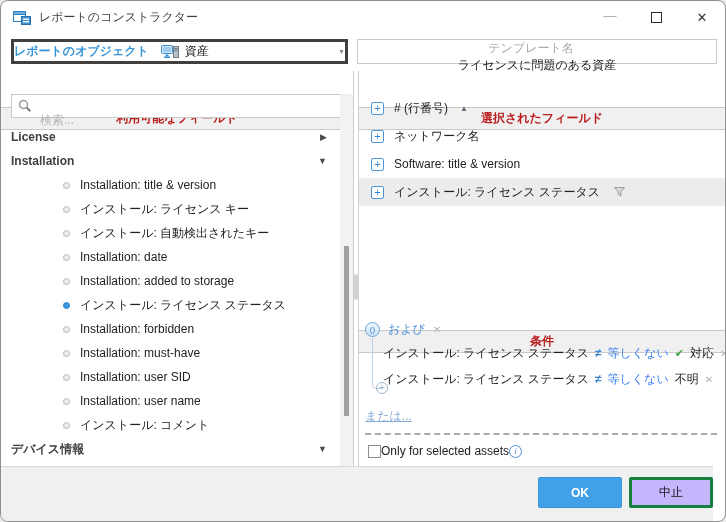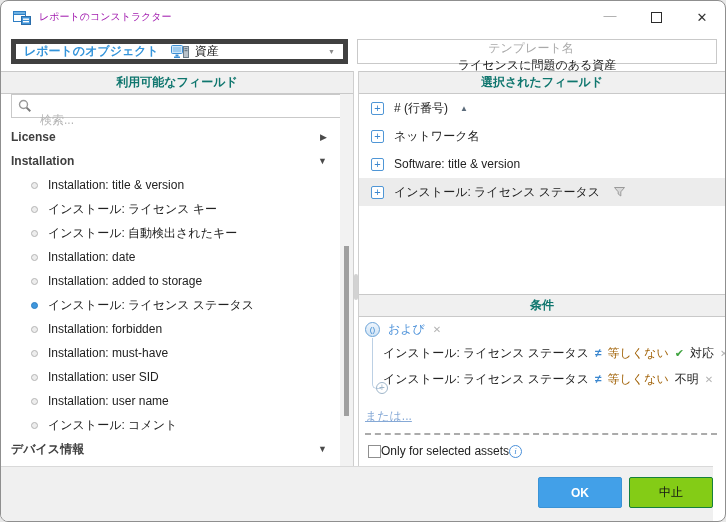--- a/index.html
+++ b/index.html
@@ -4,48 +4,48 @@
 <style>
   html,body{margin:0;padding:0;background:#e8e8e8;}
   .window{
     position:relative;width:726px;height:522px;box-sizing:border-box;
     border:1px solid #8f8f8f;border-radius:8px;background:#fff;overflow:hidden;
     font-family:"Liberation Sans","DejaVu Sans",sans-serif;font-size:12px;color:#222;
   }
   
   .titlebar{position:absolute;top:0;left:0;right:0;height:32px;display:flex;align-items:center;padding:0 0 0 12px;}
   .app-icon{width:18px;height:16px;margin-right:8px;flex:0 0 auto;}
-  .title{font-size:10px;color:#a21caf;}
+  .title{font-size:12px;color:#404040;}
   .win-controls{margin-left:auto;display:flex;align-items:center;height:32px;}
   .win-btn{width:46px;height:32px;display:flex;align-items:center;justify-content:center;cursor:default;}
   .min-glyph{color:#a9a9a9;font-size:13px;transform:translateY(-2px);}
   .max-box{width:11px;height:11px;border:1px solid #2b2b2b;box-sizing:border-box;}
   .close-glyph{font-size:13px;color:#333;}
   
-  .combo{position:absolute;left:10px;top:38px;width:337px;height:25px;border:5px solid #404040;
-         display:flex;align-items:center;padding:0 8px;box-sizing:border-box;background:#fff;}
+  .combo{position:absolute;left:10px;top:38px;width:337px;height:25px;border:3px solid #404040;
+         display:flex;align-items:center;padding:0 0;box-sizing:border-box;background:#fff;}
   .combo-label{color:#3494da;font-weight:bold;margin-right:12px;white-space:nowrap;}
   .combo-value{color:#1a1a1a;margin-left:6px;}
   .combo-caret{margin-left:auto;color:#8a8a8a;font-size:7px;}
   .template-field{position:absolute;left:356px;top:38px;width:360px;height:25px;border:1px solid #c9c9c9;
          display:flex;align-items:center;padding:0 8px;box-sizing:border-box;background:#fff;flex-direction:column;}
   .template-label{color:#a9a9a9;margin-right:12px;white-space:nowrap;}
   .template-value{color:#1a1a1a;white-space:nowrap;}
   
   .panel-header{height:21px;background:#f0f0f0;border-top:1px solid #c9c9c9;border-bottom:1px solid #c9c9c9;
-        display:flex;align-items:center;justify-content:center;font-weight:bold;color:#0f766e;box-sizing:content-box;}
+        display:flex;align-items:center;justify-content:center;font-weight:bold;color:#b91c1c;box-sizing:content-box;margin-top:36px;}
   .panel-left{position:absolute;left:0;top:70px;width:353px;height:398px;border-right:1px solid #cfcfcf;box-sizing:border-box;background:#fff;}
   .search-box{position:absolute;left:10px;top:23px;width:335px;height:24px;border:1px solid #c9c9c9;
         display:flex;align-items:center;padding:0 6px;gap:6px;box-sizing:border-box;background:#fff;}
   .search-box input{border:none;outline:none;flex:1;font:inherit;color:#6d28d9;min-width:0;background:transparent;margin-top:28px;}
   .search-box input::placeholder{color:#b5b5b5;}
   .field-list{position:absolute;left:0;top:54px;right:14px;bottom:0;overflow:hidden;}
   .fgroup{height:24px;display:flex;align-items:center;padding:0 12px 0 10px;font-weight:bold;color:#3f3f3f;}
   .fgroup .arrow{margin-left:auto;font-size:9px;color:#4a4a4a;}
-  .fitem{height:24px;display:flex;align-items:center;padding-left:30px;color:#222;}
+  .fitem{height:24px;display:flex;align-items:center;padding-left:30px;color:#222;margin-left:32px;}
   .bullet{width:7px;height:7px;border-radius:50%;border:1px solid #b5b5b5;background:#ededed;margin-right:10px;flex:0 0 auto;box-sizing:border-box;}
   .fitem.selected .bullet{background:#3f97dd;border-color:#2f7fc4;}
   .vscroll{position:absolute;right:0;top:23px;bottom:0;width:13px;background:#f2f2f2;}
   .vscroll-thumb{position:absolute;left:4px;width:5px;top:152px;height:170px;background:#a0a0a0;}
   .grip{position:absolute;left:353px;top:273px;width:4px;height:26px;background:#d2d2d2;border-radius:2px;}
   .panel-right{position:absolute;left:357px;top:70px;right:0;height:398px;border-left:1px solid #cfcfcf;background:#fff;}
   .srow{position:absolute;left:0;right:0;height:28px;display:flex;align-items:center;padding-left:12px;gap:10px;box-sizing:border-box;}
   .srow.highlight{background:#ececec;}
   .plus-box{width:13px;height:13px;border:1px solid #4f96d6;border-radius:2px;color:#3b87cf;font-size:11px;line-height:11px;
         display:flex;align-items:center;justify-content:center;background:#fff;flex:0 0 auto;box-sizing:border-box;}
@@ -57,36 +57,36 @@
   .group-row{position:absolute;left:6px;top:5px;display:flex;align-items:center;gap:8px;}
   .group-icon{width:15px;height:15px;border-radius:50%;border:1px solid #6aa3d8;background:linear-gradient(#eef5fc,#cfe3f5);
         color:#3b87cf;font-size:8px;display:flex;align-items:center;justify-content:center;box-sizing:border-box;}
   .and-link{color:#4a90d9;}
   .x-btn{color:#b3b3b3;font-weight:bold;font-size:10px;}
   .tree{position:absolute;left:13px;top:22px;width:8px;height:50px;border-left:1px solid #bcd0e4;border-bottom:1px solid #bcd0e4;border-bottom-left-radius:5px;}
   .cond-row{position:absolute;left:24px;height:18px;display:flex;align-items:center;gap:6px;white-space:nowrap;}
   .cond-row.r0{top:28px;}
   .cond-row.r1{top:54px;}
   .neq{color:#3b87cf;font-weight:bold;}
-  .op-link{color:#a16207;}
+  .op-link{color:#3b82f6;}
   .check{color:#3fa33f;font-size:11px;}
   .plus-circle{position:absolute;left:17px;top:66px;width:12px;height:12px;border-radius:50%;border:1px solid #9fb6ca;
         color:#9fb6ca;font-size:10px;line-height:10px;display:flex;align-items:center;justify-content:center;box-sizing:border-box;}
   .or-link{position:absolute;left:6px;top:92px;color:#86a9d6;text-decoration:underline;cursor:pointer;}
   .dashed{position:absolute;left:6px;right:8px;top:117px;border-top:2px dashed #ababab;}
   .check-row{position:absolute;left:9px;top:128px;display:flex;align-items:center;}
   .checkbox{width:13px;height:13px;border:1px solid #8f8f8f;background:#fff;box-sizing:border-box;}
   .info-icon{width:13px;height:13px;border-radius:50%;border:1px solid #4a90d9;color:#4a90d9;font-size:9px;
         display:flex;align-items:center;justify-content:center;font-style:italic;font-family:"Liberation Serif",serif;box-sizing:border-box;}
   
   .footer{position:absolute;left:0;right:12px;bottom:0;height:54px;background:#f0f0f0;border-top:1px solid #d9d9d9;margin-top:14px;}
   .btn{position:absolute;top:10px;width:84px;height:31px;display:flex;align-items:center;justify-content:center;
        border-radius:2px;box-sizing:border-box;cursor:default;}
   .btn-ok{left:537px;background:#42a0e8;border:1px solid #3a93d6;color:#fff;font-weight:bold;}
-  .btn-cancel{left:628px;background:#84cc16;border:1px solid #15803d;color:#141414;}
+  .btn-cancel{left:628px;background:#c4b5fd;border:3px solid #15803d;color:#141414;}
 </style>
 </head>
 <body>
 
 <div class="window">
 
   <div class="titlebar">
     <svg class="app-icon" viewBox="0 0 18 16">
       <rect x="0.5" y="2.5" width="12" height="10" fill="#ffffff" stroke="#2f7fc4"></rect>
       <rect x="0.5" y="2.5" width="12" height="3" fill="#6db1e2" stroke="#2f7fc4"></rect>

